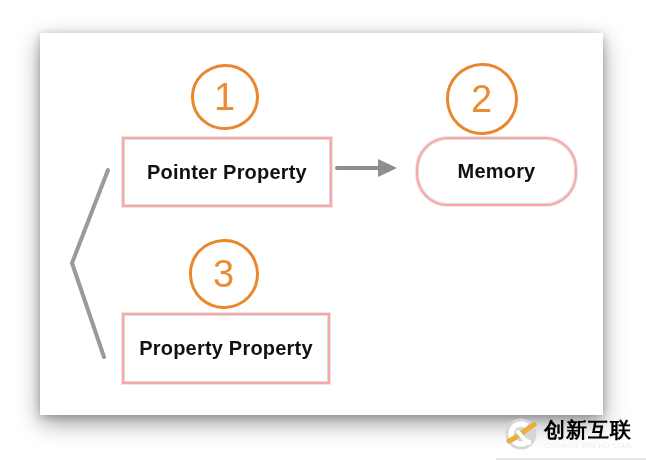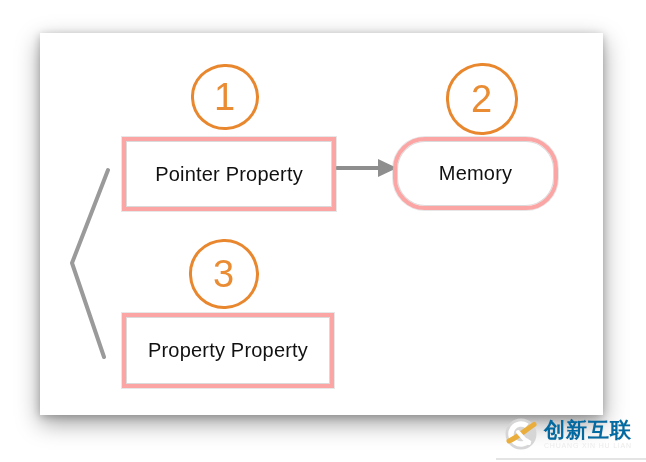--- a/index.html
+++ b/index.html
@@ -50,46 +50,46 @@
     transform: rotate(-2deg);
   }
   .step-circle .num { transform: rotate(2deg); }
   .c1 { left: 151px; top: 31px;  width: 62px; height: 60px; }
   .c2 { left: 406px; top: 30px;  width: 66px; height: 66px; }
   .c3 { left: 149px; top: 206px; width: 64px; height: 64px; }
   
   .node {
     position: absolute;
     background: #ffffff;
-    border: 4px solid #fca5a5;
+    border: 2px solid #fca5a5;
     box-shadow: inset 0 0 0 1px rgba(150,150,150,0.35), 0 0 0 1px rgba(170,170,170,0.28);
     display: flex;
     align-items: center;
     justify-content: center;
     color: #111111;
-    font-weight: normal;
+    font-weight: bold;
     letter-spacing: 0.2px;
   }
   .box-pointer   { left: 82px;  top: 104px; width: 206px; height: 66px; font-size: 20px; }
-  .box-memory    { left: 353px; top: 104px; width: 157px; height: 65px; font-size: 20px; border-radius: 32px; }
+  .box-memory    { left: 376px; top: 104px; width: 157px; height: 65px; font-size: 20px; border-radius: 32px; }
   .box-primitive { left: 82px;  top: 280px; width: 204px; height: 67px; font-size: 20px; }
   
   .watermark {
     position: absolute;
     left: 505px;
     top: 418px;
     display: flex;
     align-items: center;
     gap: 7px;
   }
   .wm-text { display: flex; flex-direction: column; line-height: 1; }
   .wm-brand {
     font-size: 21px;
     font-weight: bold;
-    color: #0369a1;
+    color: #000000;
     letter-spacing: 1px;
     text-shadow: 0 0 1px rgba(180,180,180,0.5);
   }
   .wm-sub {
     margin-top: 2px;
     font-size: 7px;
     color: #ebebeb;
     letter-spacing: 0.8px;
     white-space: nowrap;
   }

